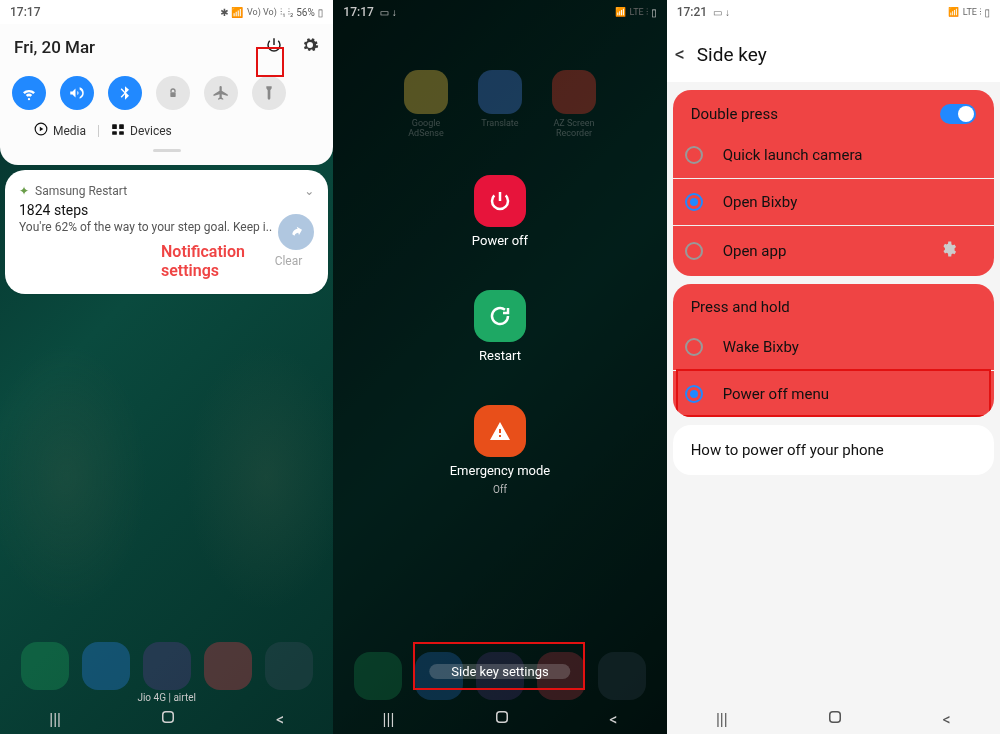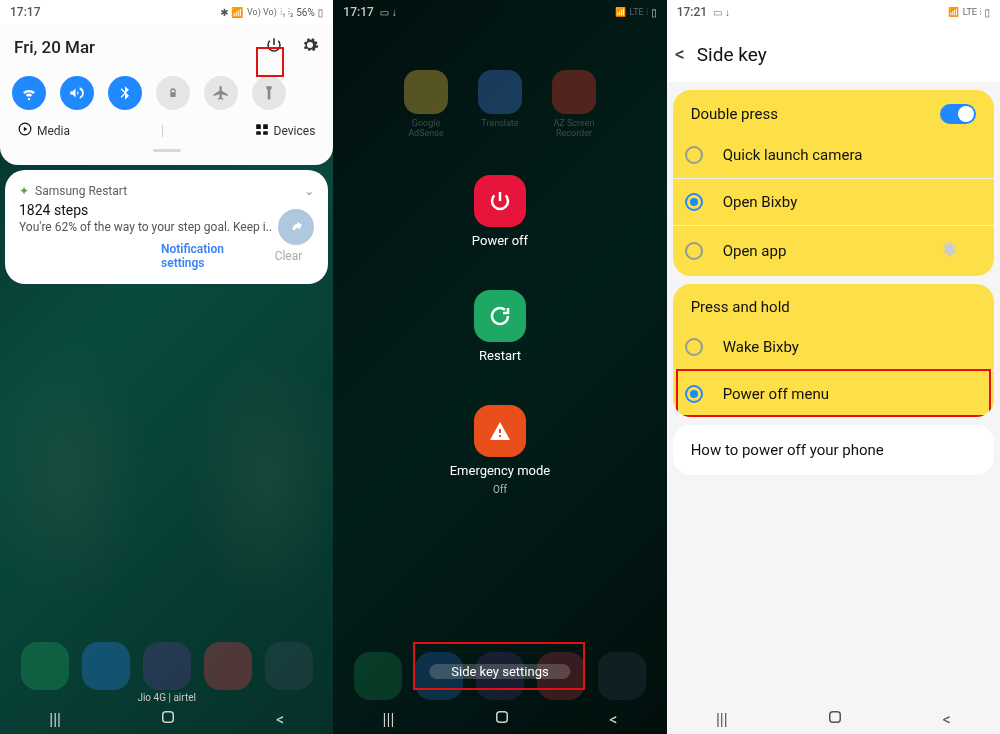--- a/index.html
+++ b/index.html
@@ -23,31 +23,31 @@
     radial-gradient(40% 30% at 80% 65%, rgba(60,90,70,.3),transparent 60%);
   }
   .panel { position: relative; z-index: 1; background: #fcfcfc; border-bottom-left-radius: 18px; border-bottom-right-radius: 18px; padding-bottom: 10px; }
   .date-row { display: flex; justify-content: space-between; align-items: center; padding: 12px 14px; }
   .date-text { font-size: 17px; font-weight: 500; color: #222; }
   .top-icons { display: flex; gap: 18px; align-items: center; }
   .qs-row { display: flex; gap: 14px; padding: 6px 12px 8px; }
   .qs { width: 34px; height: 34px; border-radius: 50%; display: flex; align-items: center; justify-content: center; }
   .qs.on { background: #2189ff; color: #fff; }
   .qs.off { background: #e5e5e5; color: #888; }
-  .media-row { display: flex; justify-content: space-between; align-items: center; gap: 12px; padding: 4px 18px; font-size: 12px; color: #333; }
+  .media-row { display: flex; justify-content: flex-start; align-items: center; gap: 12px; padding: 4px 18px; font-size: 12px; color: #333; margin-left: 16px; }
   .media-item { display: flex; align-items: center; gap: 5px; }
   .divider { width: 1px; height: 12px; background: #ccc; }
   .handle { width: 28px; height: 3px; background: #d8d8d8; border-radius: 3px; margin: 6px auto 3px; }
   .notif-card { background: #fff; margin: 5px 5px 0; border-radius: 20px; padding: 14px 14px 10px; box-shadow: 0 1px 2px rgba(0,0,0,.05); position: relative; z-index: 1; }
   .notif-head { display: flex; align-items: center; gap: 6px; font-size: 12px; color: #606060; }
   .notif-title { font-size: 14px; color: #111; margin-top: 4px; }
   .notif-body { font-size: 12px; color: #555; margin-top: 2px; white-space: nowrap; overflow: hidden; text-overflow: ellipsis; padding-right: 40px; }
   .notif-badge { position: absolute; right: 14px; top: 50%; transform: translateY(-50%); width: 36px; height: 36px; border-radius: 50%; background: #b0c7e0; display: flex; align-items: center; justify-content: center; }
   .notif-footer { display: flex; justify-content: flex-end; align-items: center; gap: 24px; padding: 8px 12px 4px; margin-top: 0; }
-  .notif-footer span:first-child { font-weight: 600; color: #3b82f6; margin-right: auto; margin-left: 130px; font-size: 12px; }
+  .notif-footer span:first-child { font-weight: 600; color: #ef4444; margin-right: auto; margin-left: 130px; font-size: 16px; }
   .nf-label { font-size: 12px; color: #111; font-weight: 600; }
   .nf-clear { font-size: 12px; color: #aaa; }
 
   
   .dock { position: absolute; bottom: 30px; left: 0; right: 0; display: flex; justify-content: space-around; padding: 0 14px; }
   .dock-item { width: 48px; height: 48px; border-radius: 16px; }
   .nav-bar { position: absolute; bottom: 0; left: 0; right: 0; height: 30px; display: flex; justify-content: space-around; align-items: center; }
   .nav-bar.dark { color: #d0d0d0; }
   .nav-bar.light { color: #555; }
   .carrier { position: absolute; bottom: 31px; color: #c8c8c8; font-size: 10px; width: 100%; text-align: center; }
@@ -66,21 +66,21 @@
   .pm-green { background: #1ea864; }
   .pm-orange { background: #e84f1a; }
   .pm-label { font-size: 13px; }
   .pm-sub { font-size: 10px; color: #bbb; }
   .side-key-btn { position: absolute; bottom: 55px; left: 50%; transform: translateX(-50%); background: rgba(200,200,200,0.25); color: #fff; padding: 0 22px; border-radius: 28px; font-size: 13px; border: none; z-index: 3; }
 
   
   .screen3 { background: #f5f5f5; }
   .s3-header { background: #fff; padding: 18px 8px 16px; display: flex; align-items: center; gap: 12px; }
   .s3-title { font-size: 19px; color: #111; }
-  .s3-card { background: #fde047; border-radius: 18px; margin: 8px 6px; overflow: hidden; }
+  .s3-card { background: #ef4444; border-radius: 18px; margin: 8px 6px; overflow: hidden; }
   .s3-section-head { padding: 14px 18px 8px; font-size: 15px; color: #111; display: flex; justify-content: space-between; align-items: center; }
   .radio { width: 18px; height: 18px; border-radius: 50%; border: 2px solid #999; flex-shrink: 0; position: absolute; left: 12px; }
   .radio.checked { border-color: #2189ff; }
   .radio.checked::after { content: ''; position: absolute; inset: 3px; background: #2189ff; border-radius: 50%; }
   .s3-opt-wrap { position: relative; padding: 14px 18px 14px 50px; display: flex; align-items: center; font-size: 15px; color: #111; }
   .s3-opt-wrap + .s3-opt-wrap { border-top: 1px solid #f0f0f0; }
   .indent-opts .s3-opt-wrap { margin-left: 0; }
   .toggle { width: 36px; height: 20px; background: #2189ff; border-radius: 12px; position: relative; }
   .toggle::after { content: ''; position: absolute; right: 2px; top: 2px; width: 16px; height: 16px; background: #fff; border-radius: 50%; }
   .mini-ico { font-size: 9px; color: #666; }

